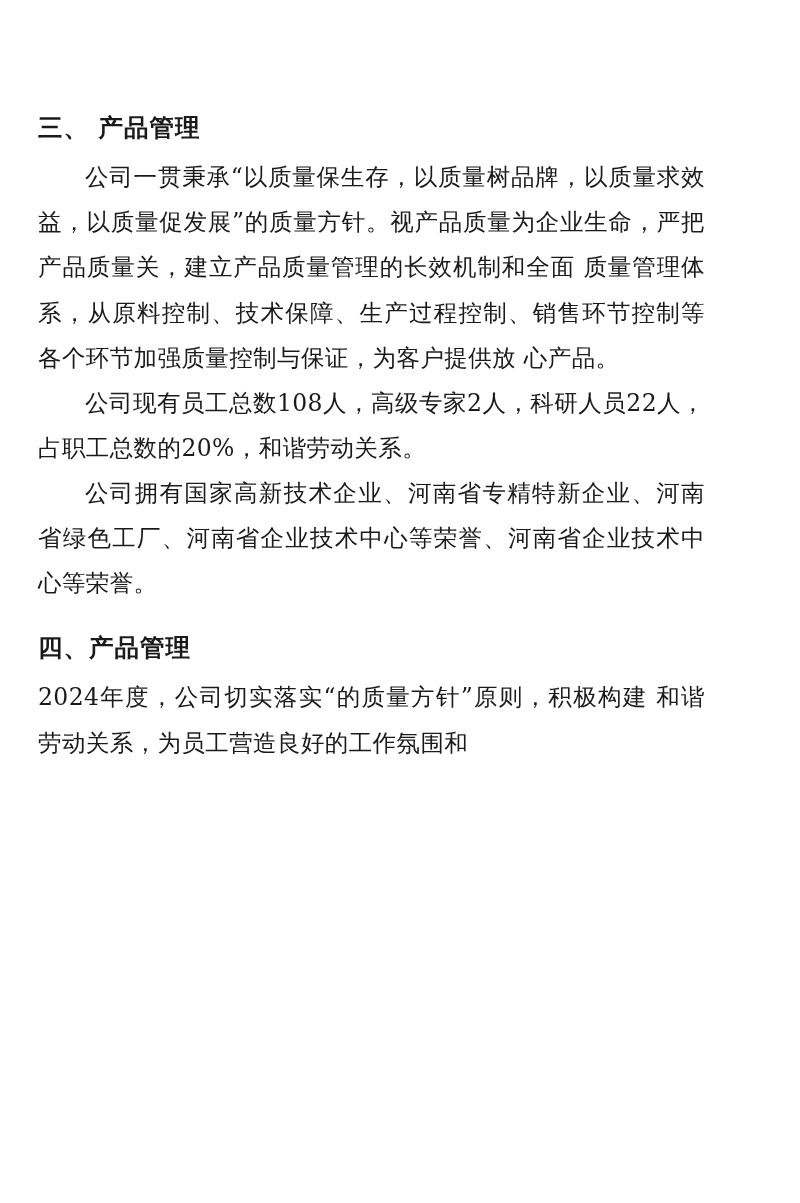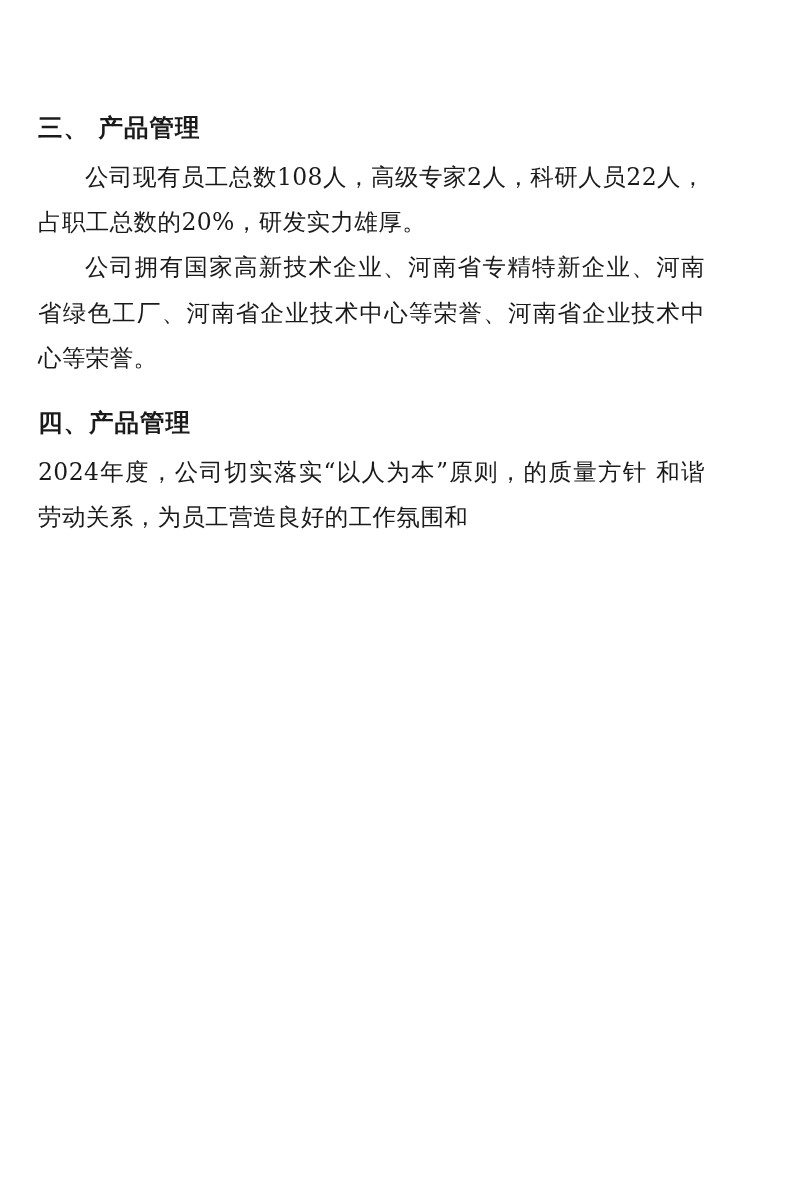--- a/index.html
+++ b/index.html
@@ -49,21 +49,22 @@
   }
 </style>
 </head>
 <body>
 
 <div class="page">
   <div class="doc-body">
 
     <h2 class="heading">三、 产品管理</h2>
 
-    <p class="para">公司现有员工总数108人，高级专家2人，科研人员22人，占职工总数的20%，研发实力雄厚。</p>
+    <p class="para">公司一贯秉承“以质量保生存，以质量树品牌，以质量求效益，以质量促发展”的质量方针。视产品质量为企业生命，严把产品质量关，建立产品质量管理的长效机制和全面 质量管理体系，从原料控制、技术保障、生产过程控制、销售环节控制等各个环节加强质量控制与保证，为客户提供放 心产品。</p>
+    <p class="para">公司现有员工总数108人，高级专家2人，科研人员22人，占职工总数的20%，和谐劳动关系。</p>
     <p class="para">公司拥有国家高新技术企业、河南省专精特新企业、河南省绿色工厂、河南省企业技术中心等荣誉、河南省企业技术中心等荣誉。</p>
 
     <h2 class="heading second">四、产品管理</h2>
 
-    <p class="para noindent">2024年度，公司切实落实“以人为本”原则，的质量方针 和谐劳动关系，为员工营造良好的工作氛围和</p>
+    <p class="para noindent">2024年度，公司切实落实“的质量方针”原则，积极构建 和谐劳动关系，为员工营造良好的工作氛围和</p>
 
   </div>
 </div>
 
 </body></html>

